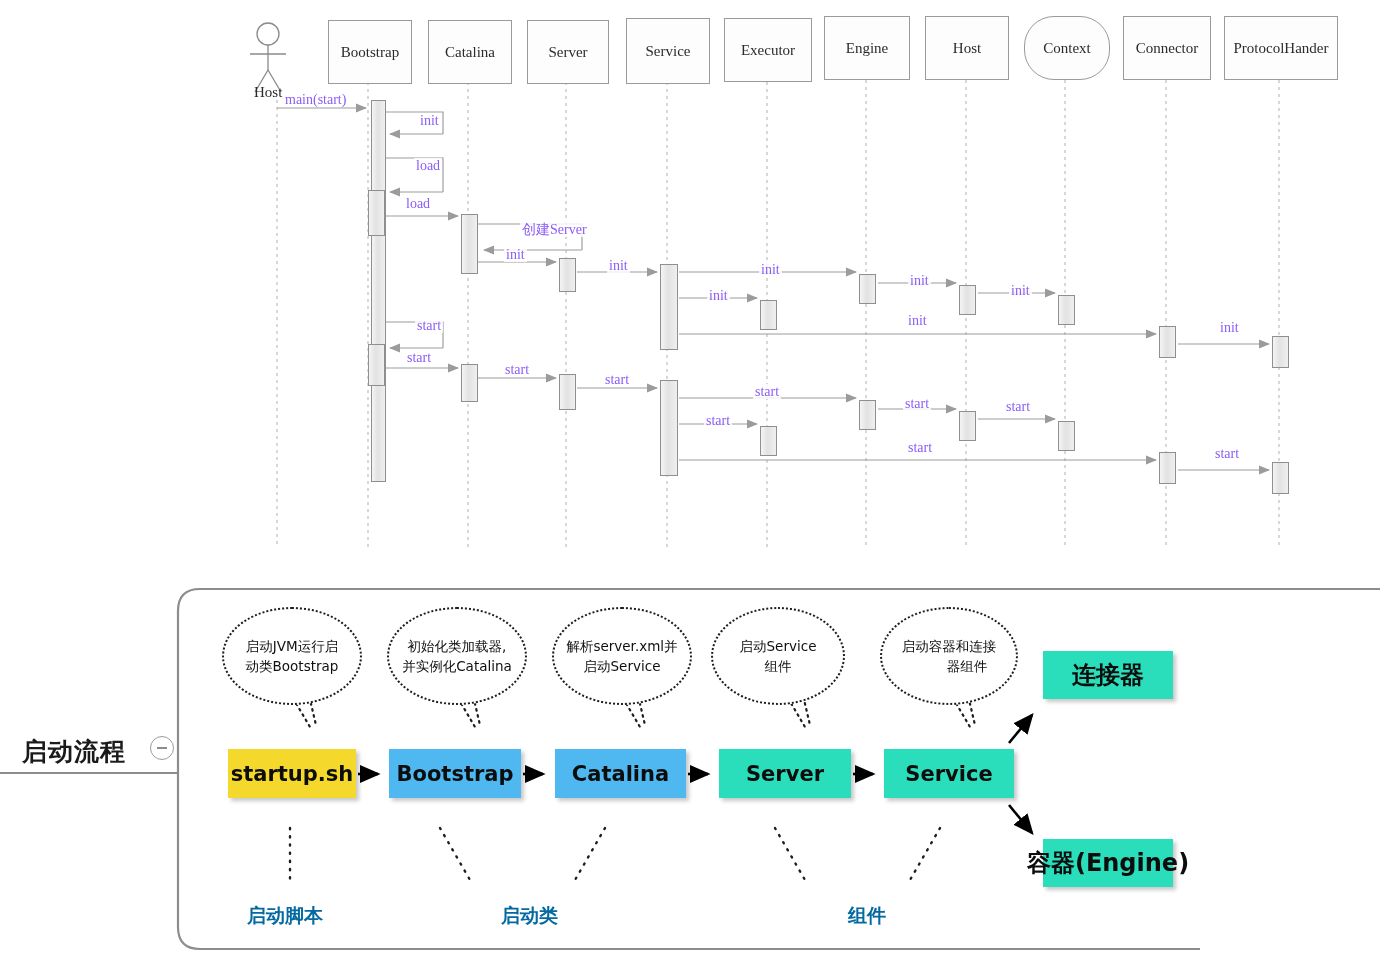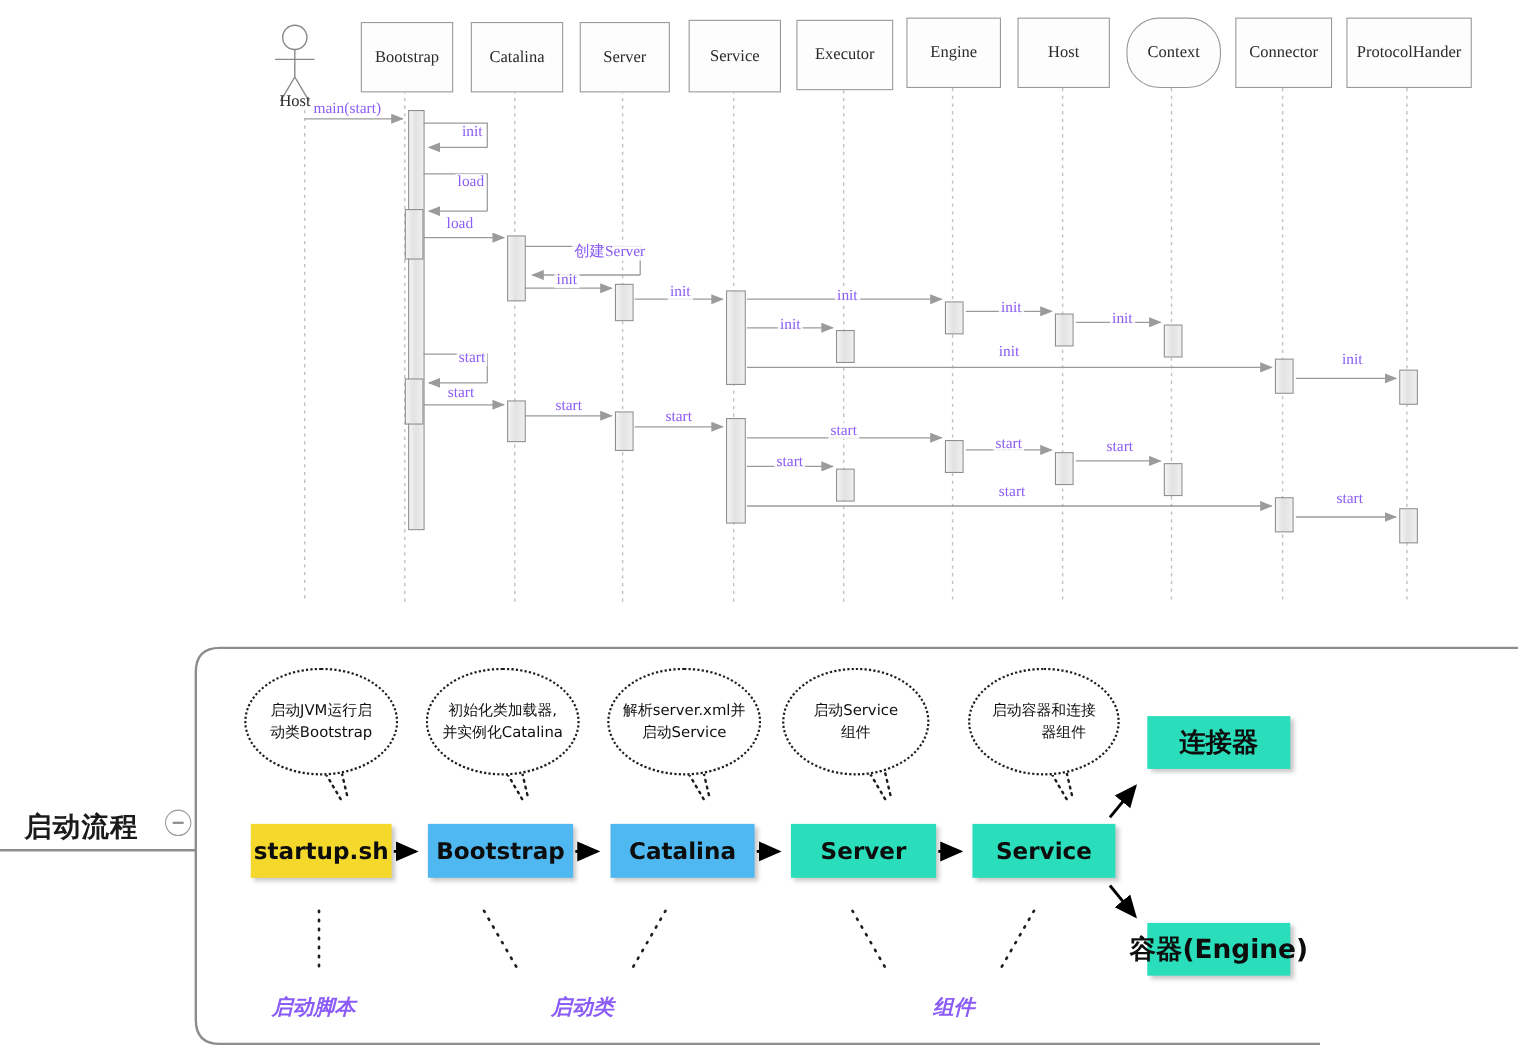--- a/index.html
+++ b/index.html
@@ -63,22 +63,22 @@
 
   .bubble{
     position:absolute;border:2.2px dotted #1d1d1d;border-radius:50%;
     background:#fff;display:flex;align-items:center;justify-content:center;
     text-align:center;font-size:13.5px;line-height:1.5;color:#0f0f0f;
     font-family:"DejaVu Sans","Liberation Sans",sans-serif;
   }
   .bubble span{display:block;padding:0 12px;}
 
   .cat-label{
-    position:absolute;font-size:19px;font-weight:700;color:#8b5cf6;
-    font-family:"DejaVu Sans","Liberation Sans",sans-serif;white-space:nowrap;font-style:italic;
+    position:absolute;font-size:19px;font-weight:700;color:#0369a1;
+    font-family:"DejaVu Sans","Liberation Sans",sans-serif;white-space:nowrap;
   }
 </style>
 </head>
 <body>
 
 <div id="root">
 
   <div id="seq">
 
     <svg width="1394" height="575">

